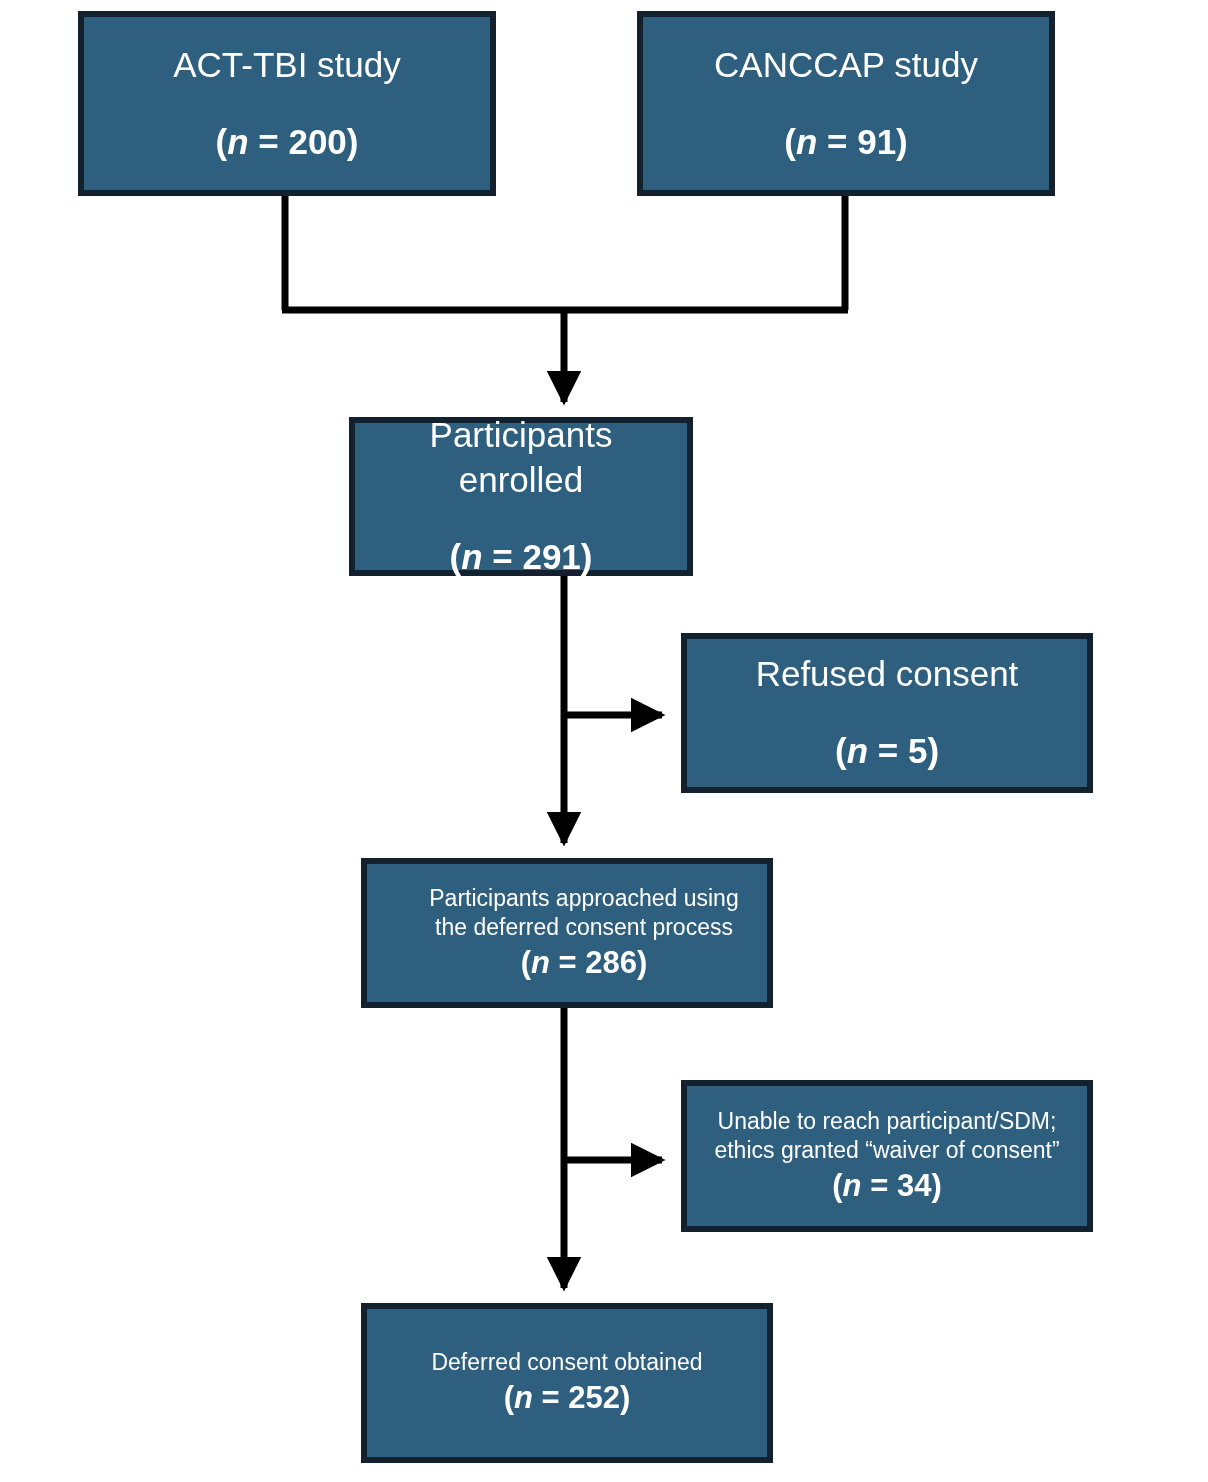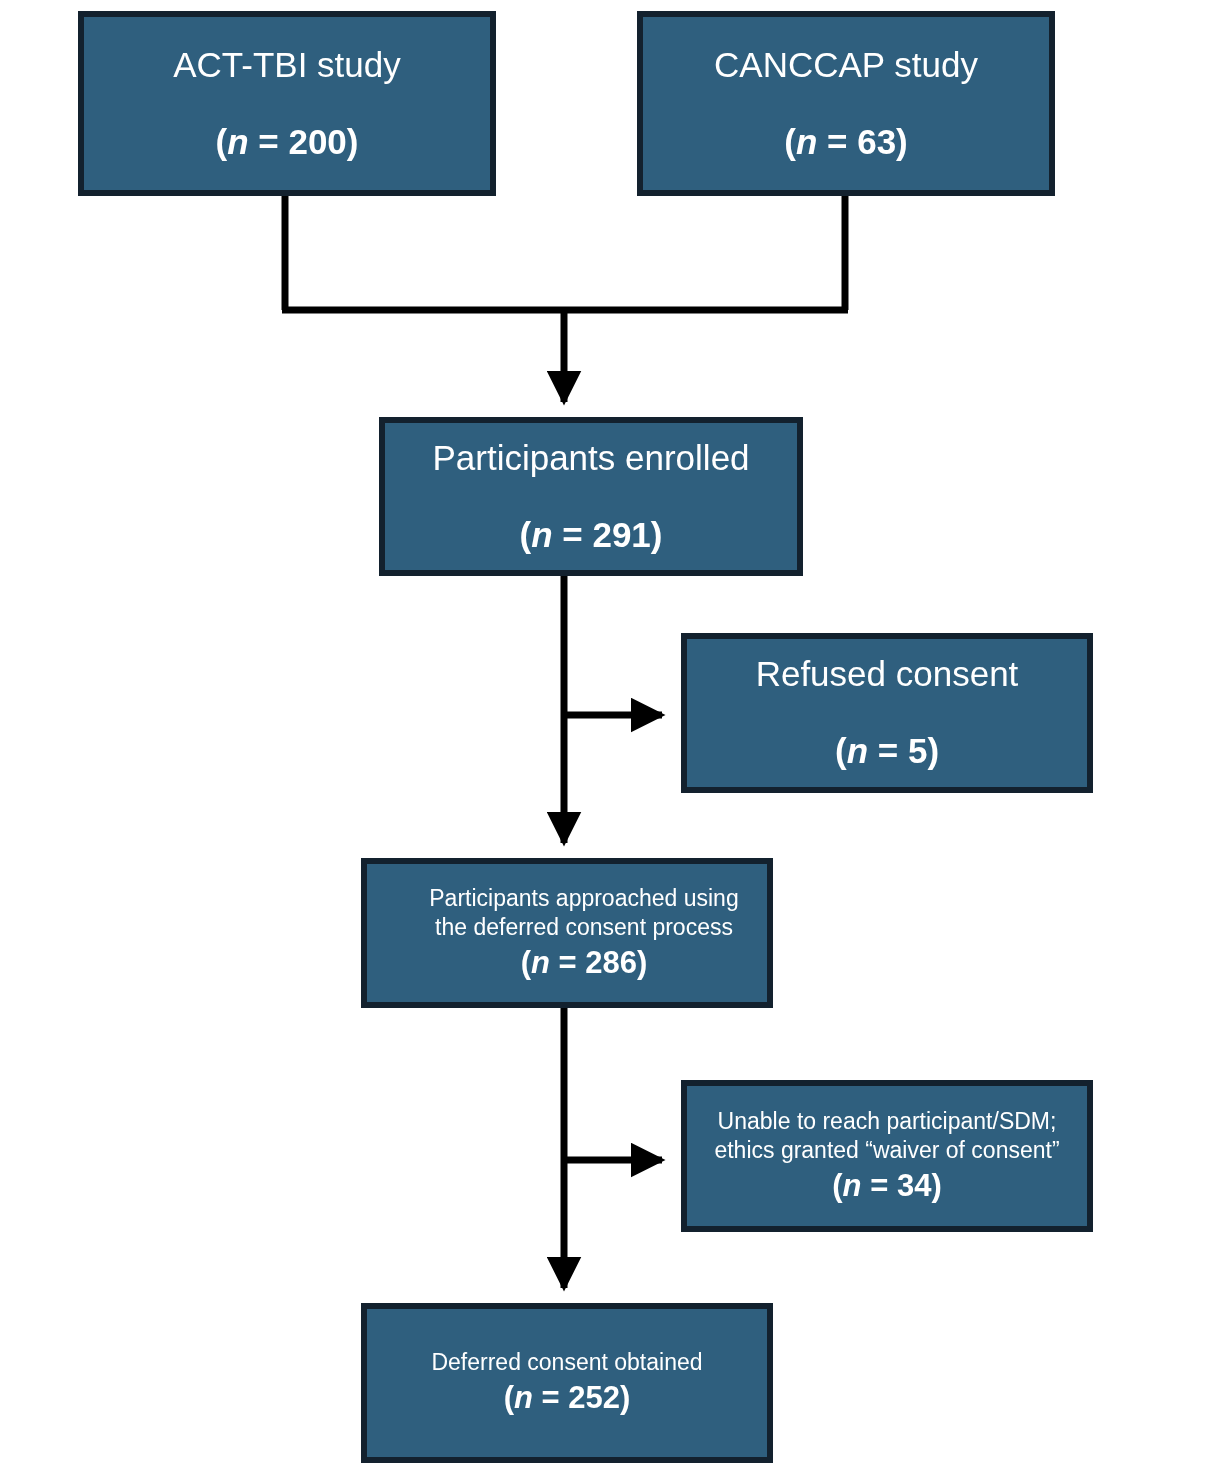--- a/index.html
+++ b/index.html
@@ -56,21 +56,21 @@
   .count .eq {
     font-weight: bold;
   }
   
   .node.size-lg .count { margin-top: 32px; }
   .node.size-sm .count { }
 
   
   #node-act-tbi      { left: 78px;  top: 11px;   width: 418px; height: 185px; }
   #node-canccap      { left: 637px; top: 11px;   width: 418px; height: 185px; }
-  #node-enrolled     { left: 379px; top: 417px;  width: 424px; height: 159px; }
+  #node-enrolled     { left: 349px; top: 417px;  width: 344px; height: 159px; }
   #node-refused      { left: 681px; top: 633px;  width: 412px; height: 160px; }
   #node-approached   { left: 361px; top: 858px;  width: 412px; height: 150px; padding-left: 44px; }
   #node-unable       { left: 681px; top: 1080px; width: 412px; height: 152px; }
   #node-obtained     { left: 361px; top: 1303px; width: 412px; height: 160px; }
 </style>
 </head>
 <body>
 
 <div id="flowchart-canvas">
 
@@ -111,21 +111,21 @@
     </g>
   </svg>
 
   <div class="node size-lg" id="node-act-tbi">
     <span class="line">ACT-TBI study</span>
     <span class="line count"><span>(</span><span class="nvar">n</span><span class="eq"> = </span><span>200</span><span>)</span></span>
   </div>
 
   <div class="node size-lg" id="node-canccap">
     <span class="line">CANCCAP study</span>
-    <span class="line count"><span>(</span><span class="nvar">n</span><span class="eq"> = </span><span>63</span><span>)</span></span>
+    <span class="line count"><span>(</span><span class="nvar">n</span><span class="eq"> = </span><span>91</span><span>)</span></span>
   </div>
 
   <div class="node size-lg" id="node-enrolled">
     <span class="line">Participants enrolled</span>
     <span class="line count"><span>(</span><span class="nvar">n</span><span class="eq"> = </span><span>291</span><span>)</span></span>
   </div>
 
   <div class="node size-lg" id="node-refused">
     <span class="line">Refused consent</span>
     <span class="line count"><span>(</span><span class="nvar">n</span><span class="eq"> = </span><span>5</span><span>)</span></span>

